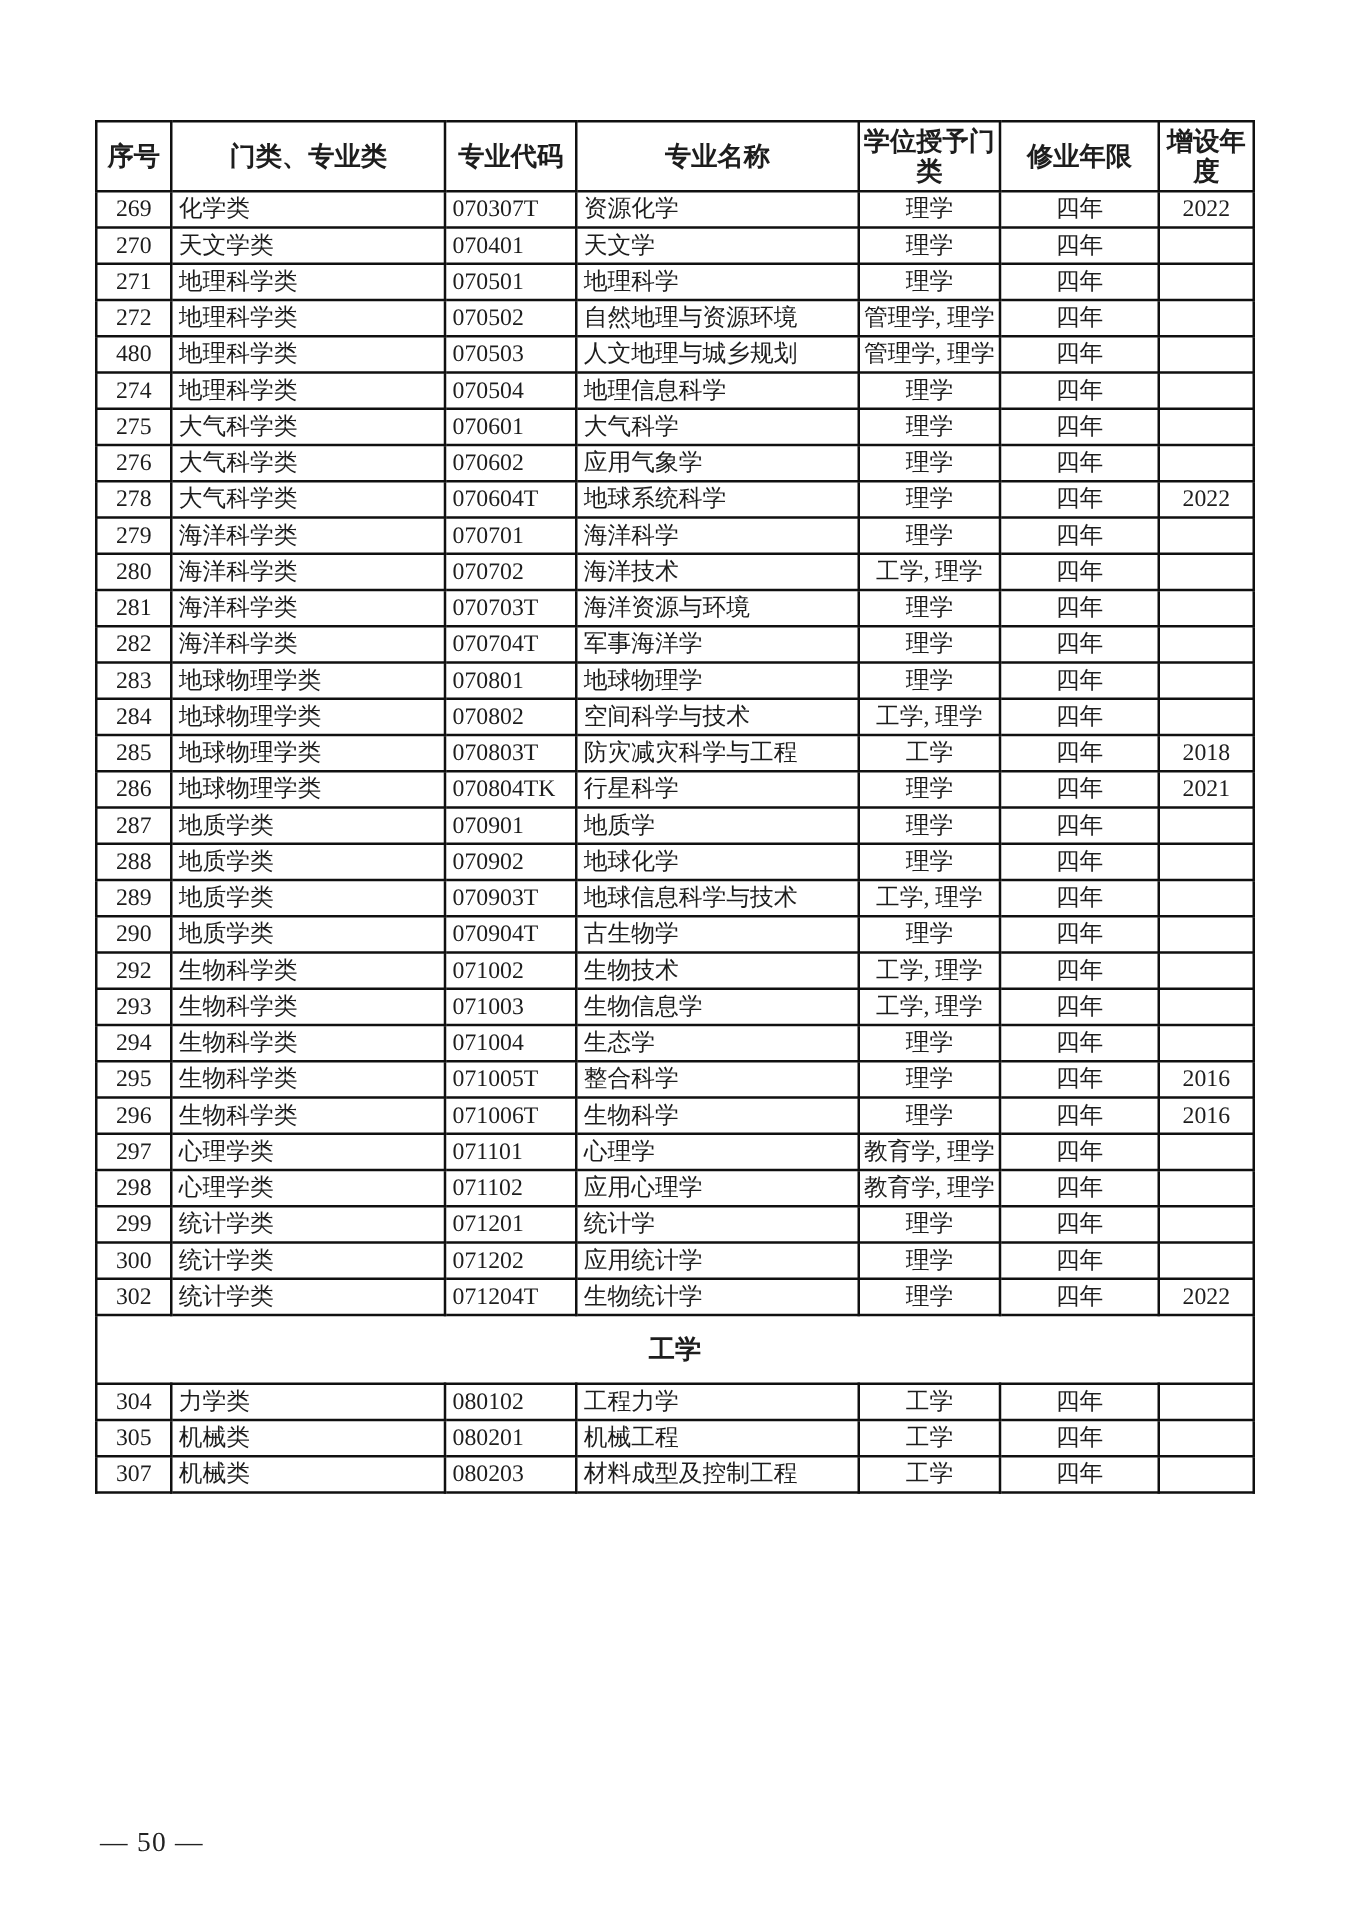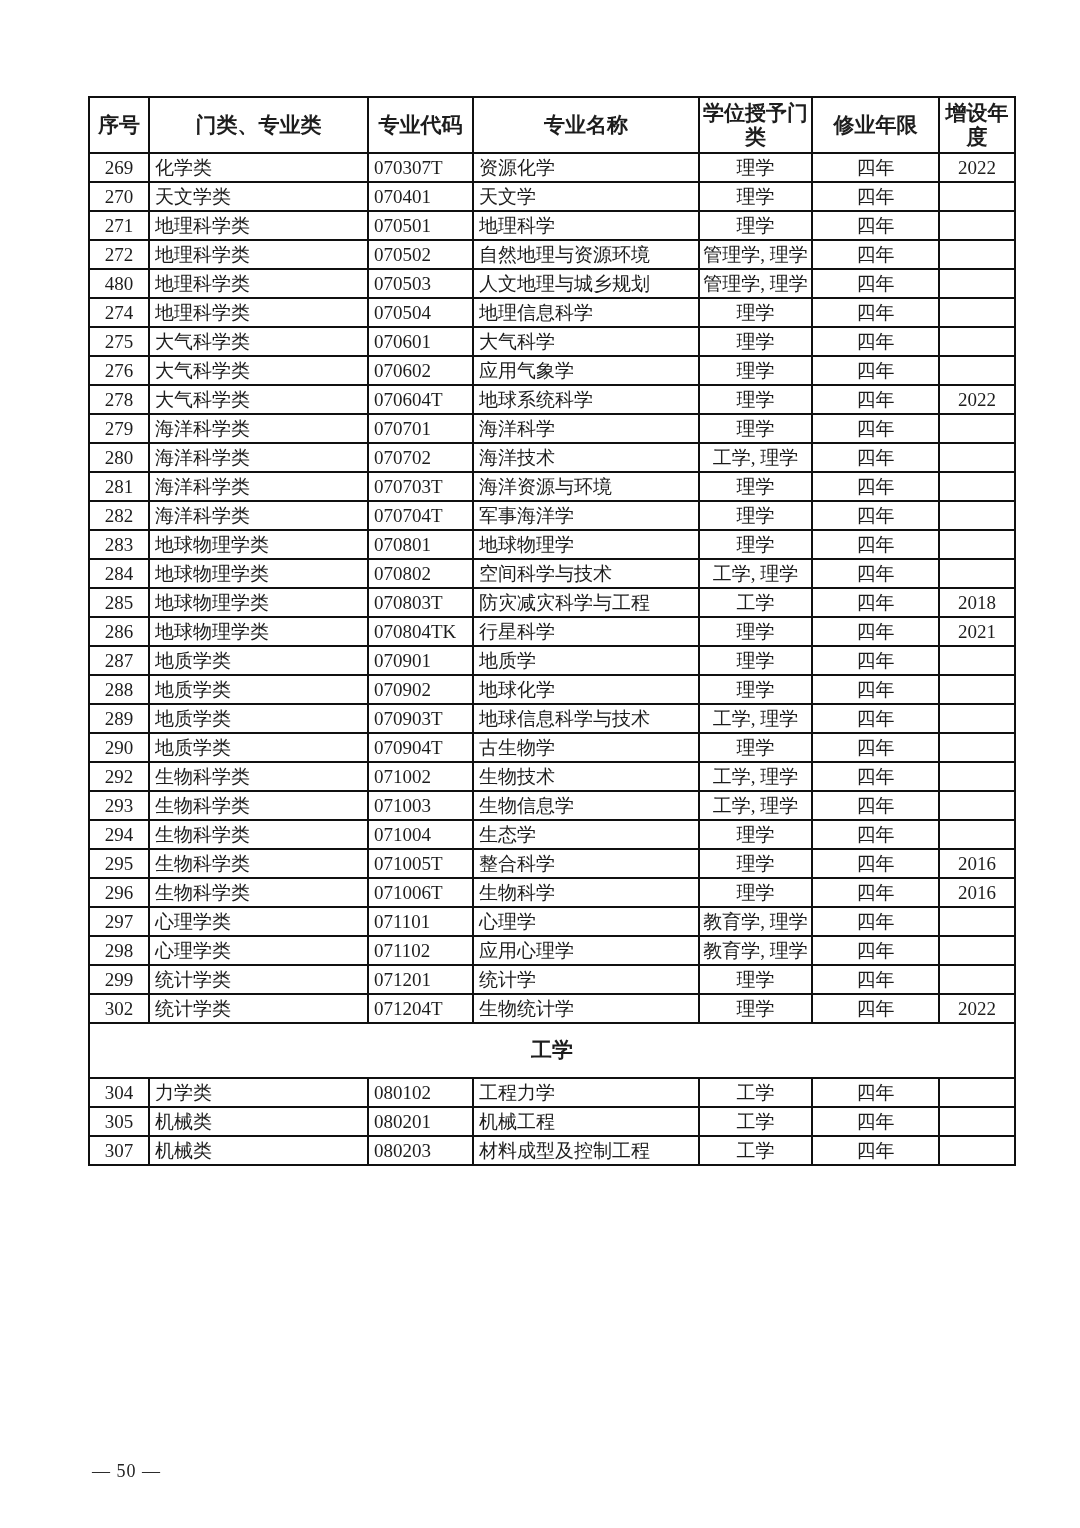--- a/index.html
+++ b/index.html
@@ -14,21 +14,21 @@
     font-family: "Liberation Serif", "DejaVu Serif", serif;
     color: #1d1d1d;
   }
   .sheet {
     position: absolute;
     inset: 0;
     background: #ffffff;
   }
   table.majors {
     position: absolute;
-    left: 88px;
+    left: 76px;
     top: 96px;
     width: 926px;
     border-collapse: collapse;
     table-layout: fixed;
   }
   table.majors th,
   table.majors td {
     border: 2px solid #101010;
     overflow: hidden;
   }
@@ -55,23 +55,23 @@
     padding-right: 1px;
   }
   table.majors td.section-cell {
     font-weight: bold;
     font-size: 21px;
     text-align: center;
     padding: 16px 0;
   }
   .page-footer {
     position: absolute;
-    left: 92px;
+    left: 80px;
     top: 1461px;
-    font-size: 18px;
+    font-size: 22px;
     letter-spacing: 1px;
     color: #222;
   }
 </style>
 </head>
 <body>
 
 <div class="sheet">
 
   <table class="majors">
@@ -351,20 +351,29 @@
         <tr>
           <td class="col0">299</td>
           <td class="col1">统计学类</td>
           <td class="col2">071201</td>
           <td class="col3">统计学</td>
           <td class="col4">理学</td>
           <td class="col5">四年</td>
           <td class="col6"></td>
         </tr>
         <tr>
+          <td class="col0">300</td>
+          <td class="col1">统计学类</td>
+          <td class="col2">071202</td>
+          <td class="col3">应用统计学</td>
+          <td class="col4">理学</td>
+          <td class="col5">四年</td>
+          <td class="col6"></td>
+        </tr>
+        <tr>
           <td class="col0">302</td>
           <td class="col1">统计学类</td>
           <td class="col2">071204T</td>
           <td class="col3">生物统计学</td>
           <td class="col4">理学</td>
           <td class="col5">四年</td>
           <td class="col6">2022</td>
         </tr>
         <tr>
           <td colspan="7" class="section-cell">工学</td>

